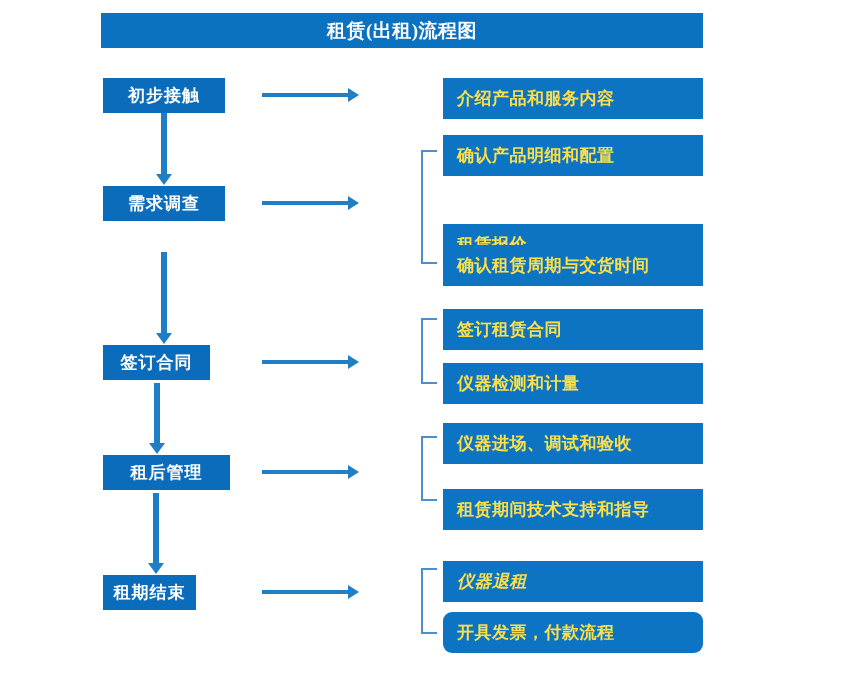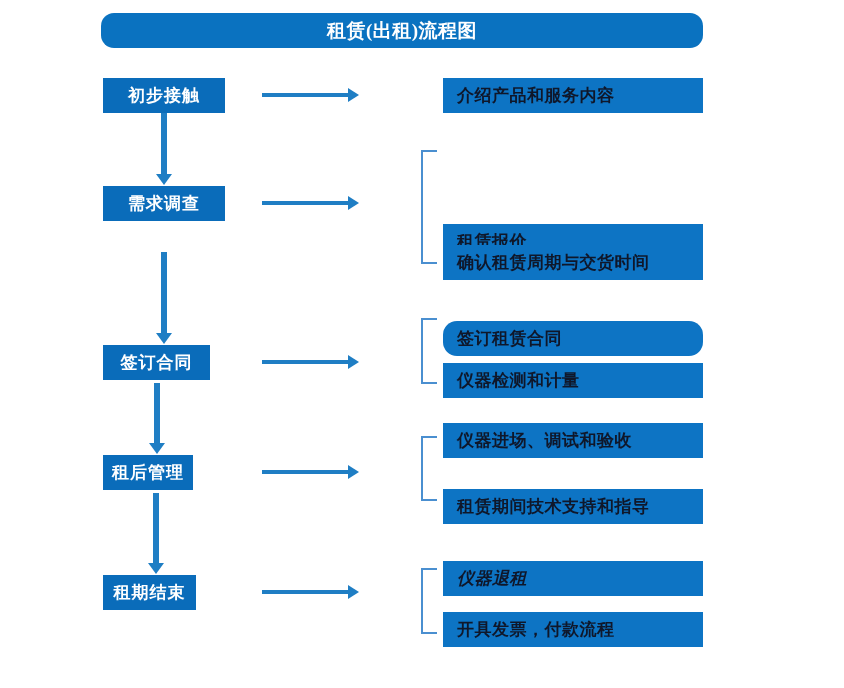--- a/index.html
+++ b/index.html
@@ -28,21 +28,20 @@
     height: 35px;
     background: #0a72c0;
     color: #ffffff;
     display: flex;
     align-items: center;
     justify-content: center;
     font-size: 19px;
     font-weight: bold;
     letter-spacing: 0.5px;
     box-sizing: border-box;
-    border-radius: 13px;
   }
 
   
   .stage-box {
     position: absolute;
     height: 35px;
     background: #0a6cba;
     color: #ffffff;
     display: flex;
     align-items: center;
@@ -51,23 +50,23 @@
     font-weight: bold;
     box-sizing: border-box;
     letter-spacing: 1px;
   }
 
   
   .detail-box {
     position: absolute;
     left: 443px;
     width: 260px;
-    height: 35px;
+    height: 41px;
     background: #0d74c4;
-    color: #0f172a;
+    color: #fde047;
     display: flex;
     align-items: center;
     justify-content: flex-start;
     padding-left: 14px;
     font-size: 17px;
     font-weight: bold;
     box-sizing: border-box;
     letter-spacing: 0.5px;
   }
 
@@ -136,21 +135,21 @@
 <div id="canvas">
 
   <div class="title-bar">租赁(出租)流程图</div>
 
   <div class="stage-box" style="left:103px; top:78px; width:122px;">初步接触</div>
 
   <div class="stage-box" style="left:103px; top:186px; width:122px;">需求调查</div>
 
   <div class="stage-box" style="left:103px; top:345px; width:107px;">签订合同</div>
 
-  <div class="stage-box" style="left:103px; top:455px; width:90px;">租后管理</div>
+  <div class="stage-box" style="left:103px; top:455px; width:127px;">租后管理</div>
 
   <div class="stage-box" style="left:103px; top:575px; width:93px;">租期结束</div>
 
   <div class="v-arrow" style="left:156px; top:113px; height:72px;">
     <div class="shaft" style="height:61px;"></div>
     <div class="head"></div>
   </div>
 
   <div class="v-arrow" style="left:156px; top:252px; height:92px;">
     <div class="shaft" style="height:81px;"></div>
@@ -195,30 +194,31 @@
   <div class="bracket" style="top:150px; height:114px;"></div>
 
   <div class="bracket" style="top:318px; height:66px;"></div>
 
   <div class="bracket" style="top:436px; height:65px;"></div>
 
   <div class="bracket" style="top:568px; height:66px;"></div>
 
   <div class="detail-box" style="top:78px;">介绍产品和服务内容</div>
 
+  <div class="detail-box" style="top:135px;">确认产品明细和配置</div>
 
   <div class="detail-box" style="top:186px;margin-top:38px;">租赁报价</div>
 
   <div class="detail-box" style="top:245px;font-family:Liberation Serif, serif;">确认租赁周期与交货时间</div>
 
-  <div class="detail-box" style="top:321px;border-radius:14px;">签订租赁合同</div>
+  <div class="detail-box" style="top:309px;">签订租赁合同</div>
 
   <div class="detail-box" style="top:363px;">仪器检测和计量</div>
 
   <div class="detail-box" style="top:489px;">租赁期间技术支持和指导</div>
 
   <div class="detail-box" style="top:423px;">仪器进场、调试和验收</div>
 
   <div class="detail-box" style="top:561px;font-style:italic;">仪器退租</div>
 
-  <div class="detail-box" style="top:612px;">开具发票，付款流程</div>
+  <div class="detail-box" style="top:612px;border-radius:9px;">开具发票，付款流程</div>
 
 </div>
 
 </body></html>

